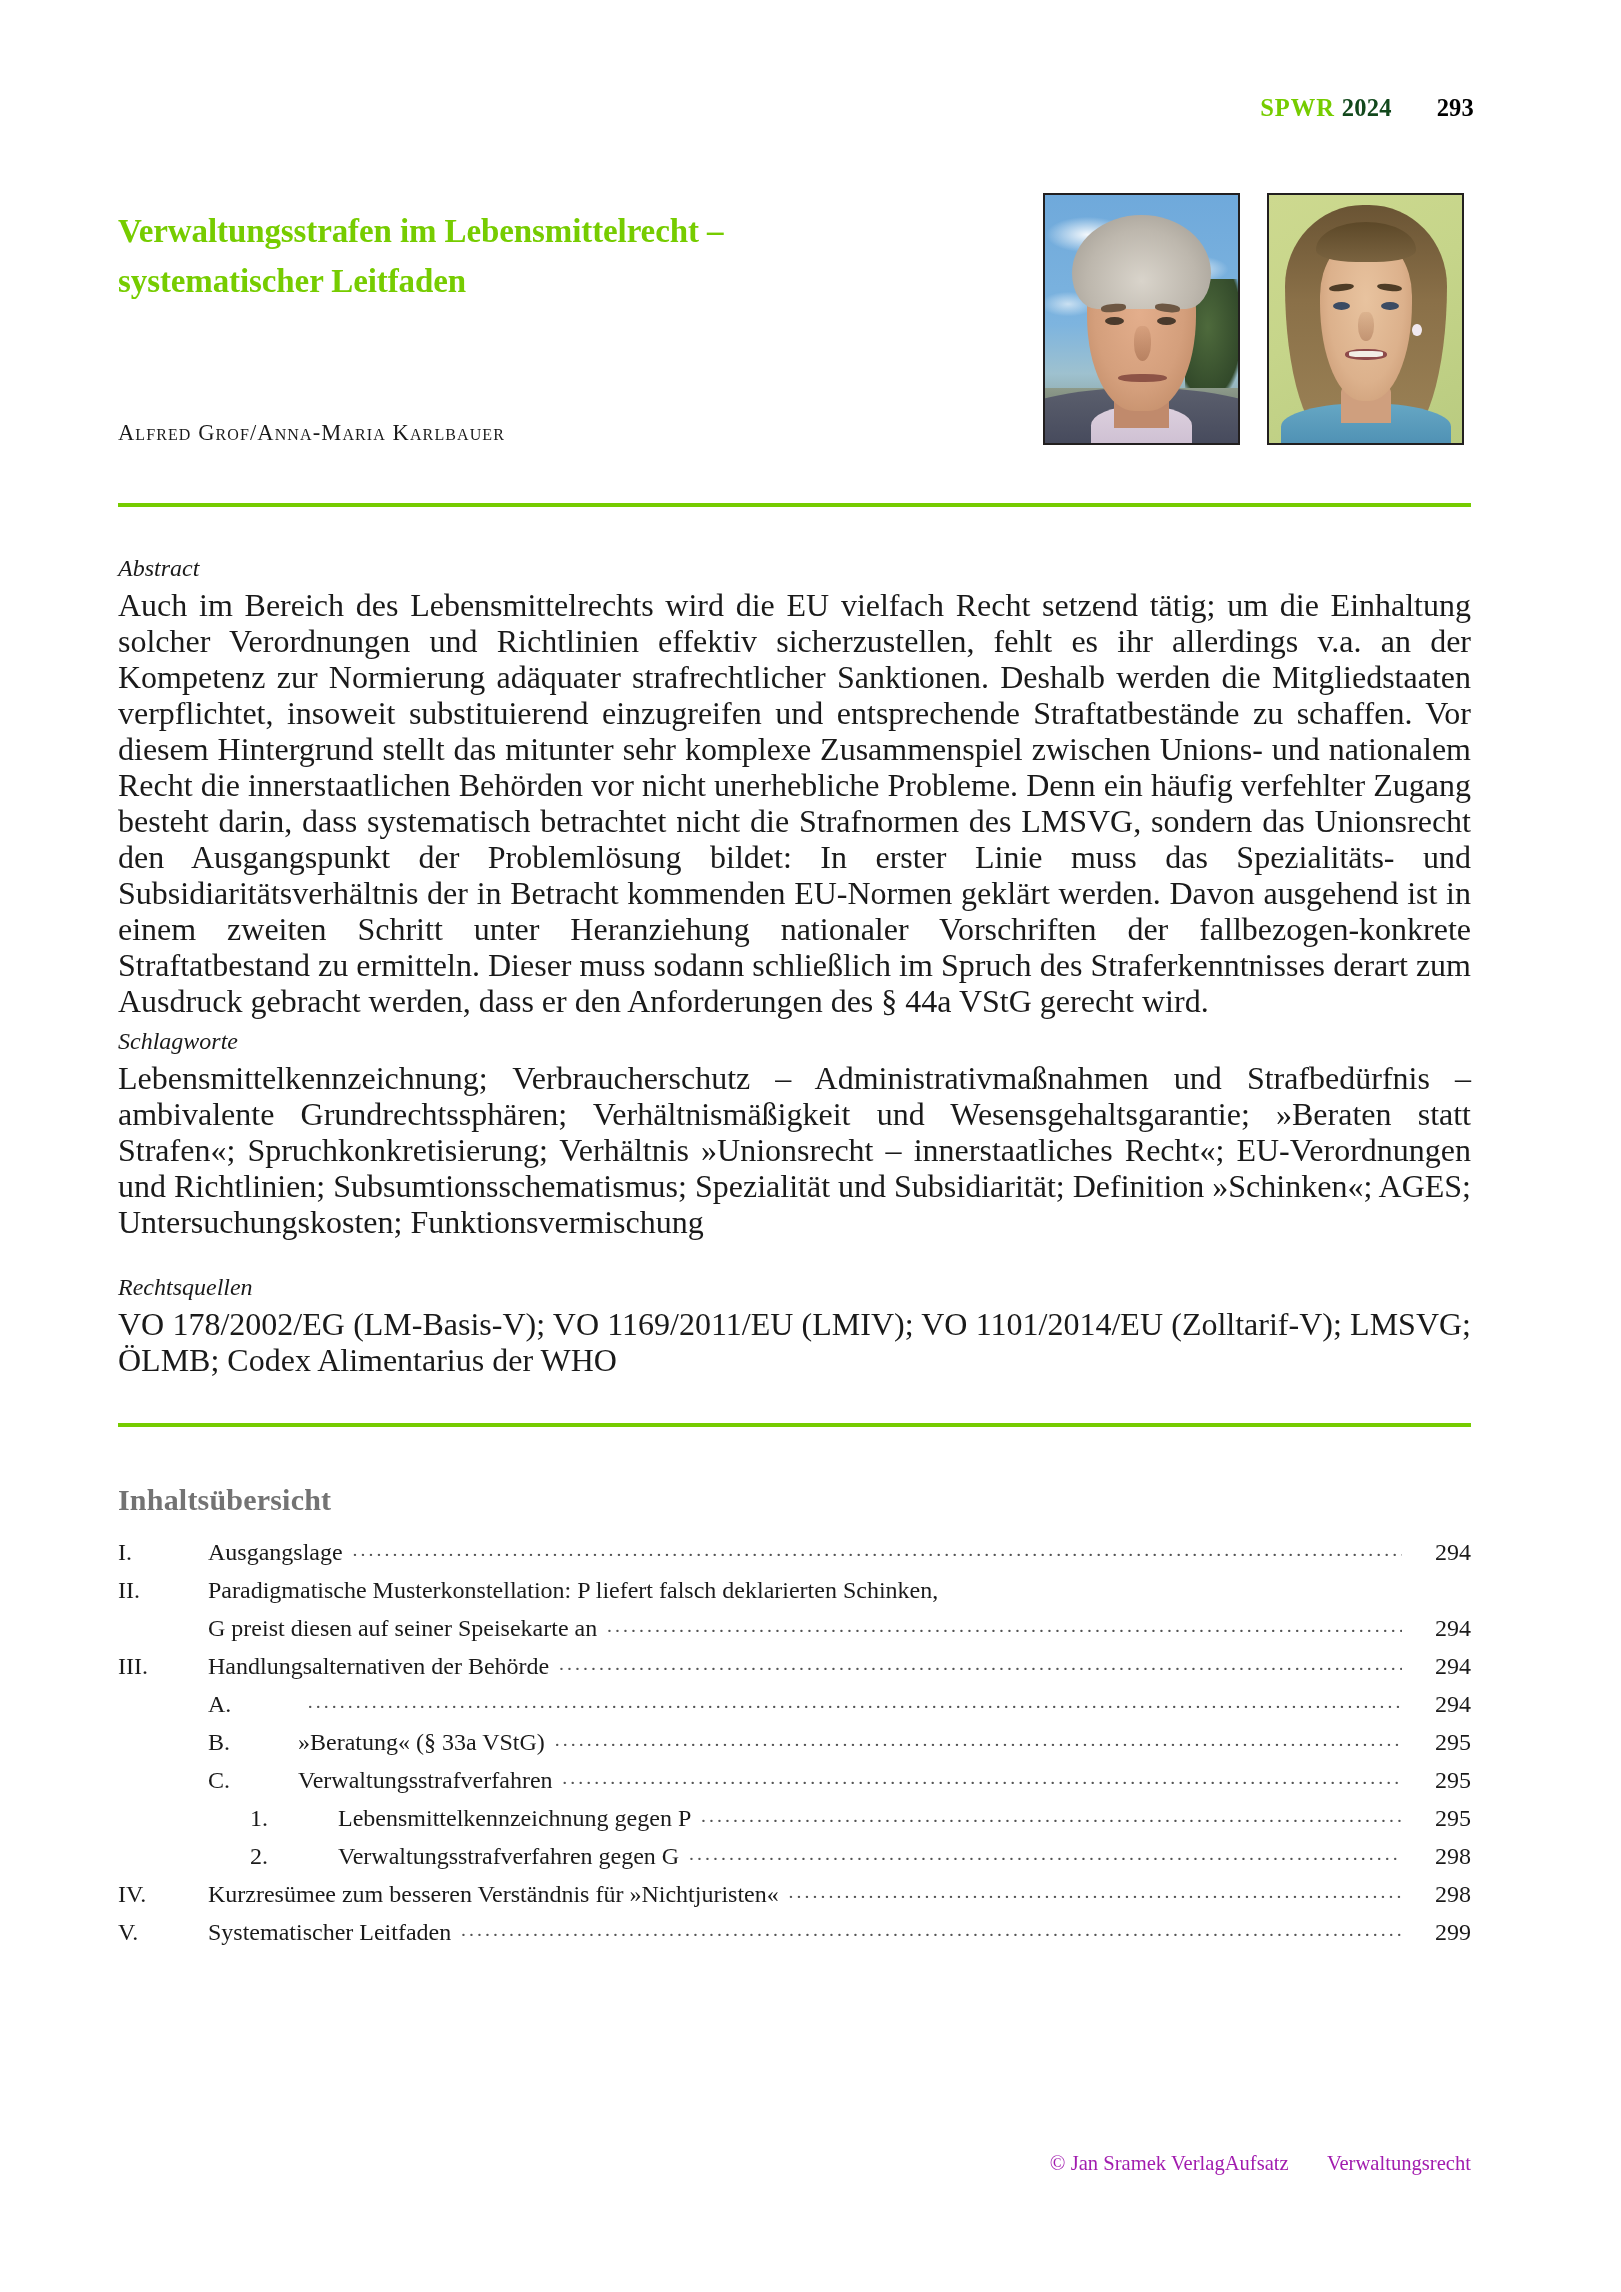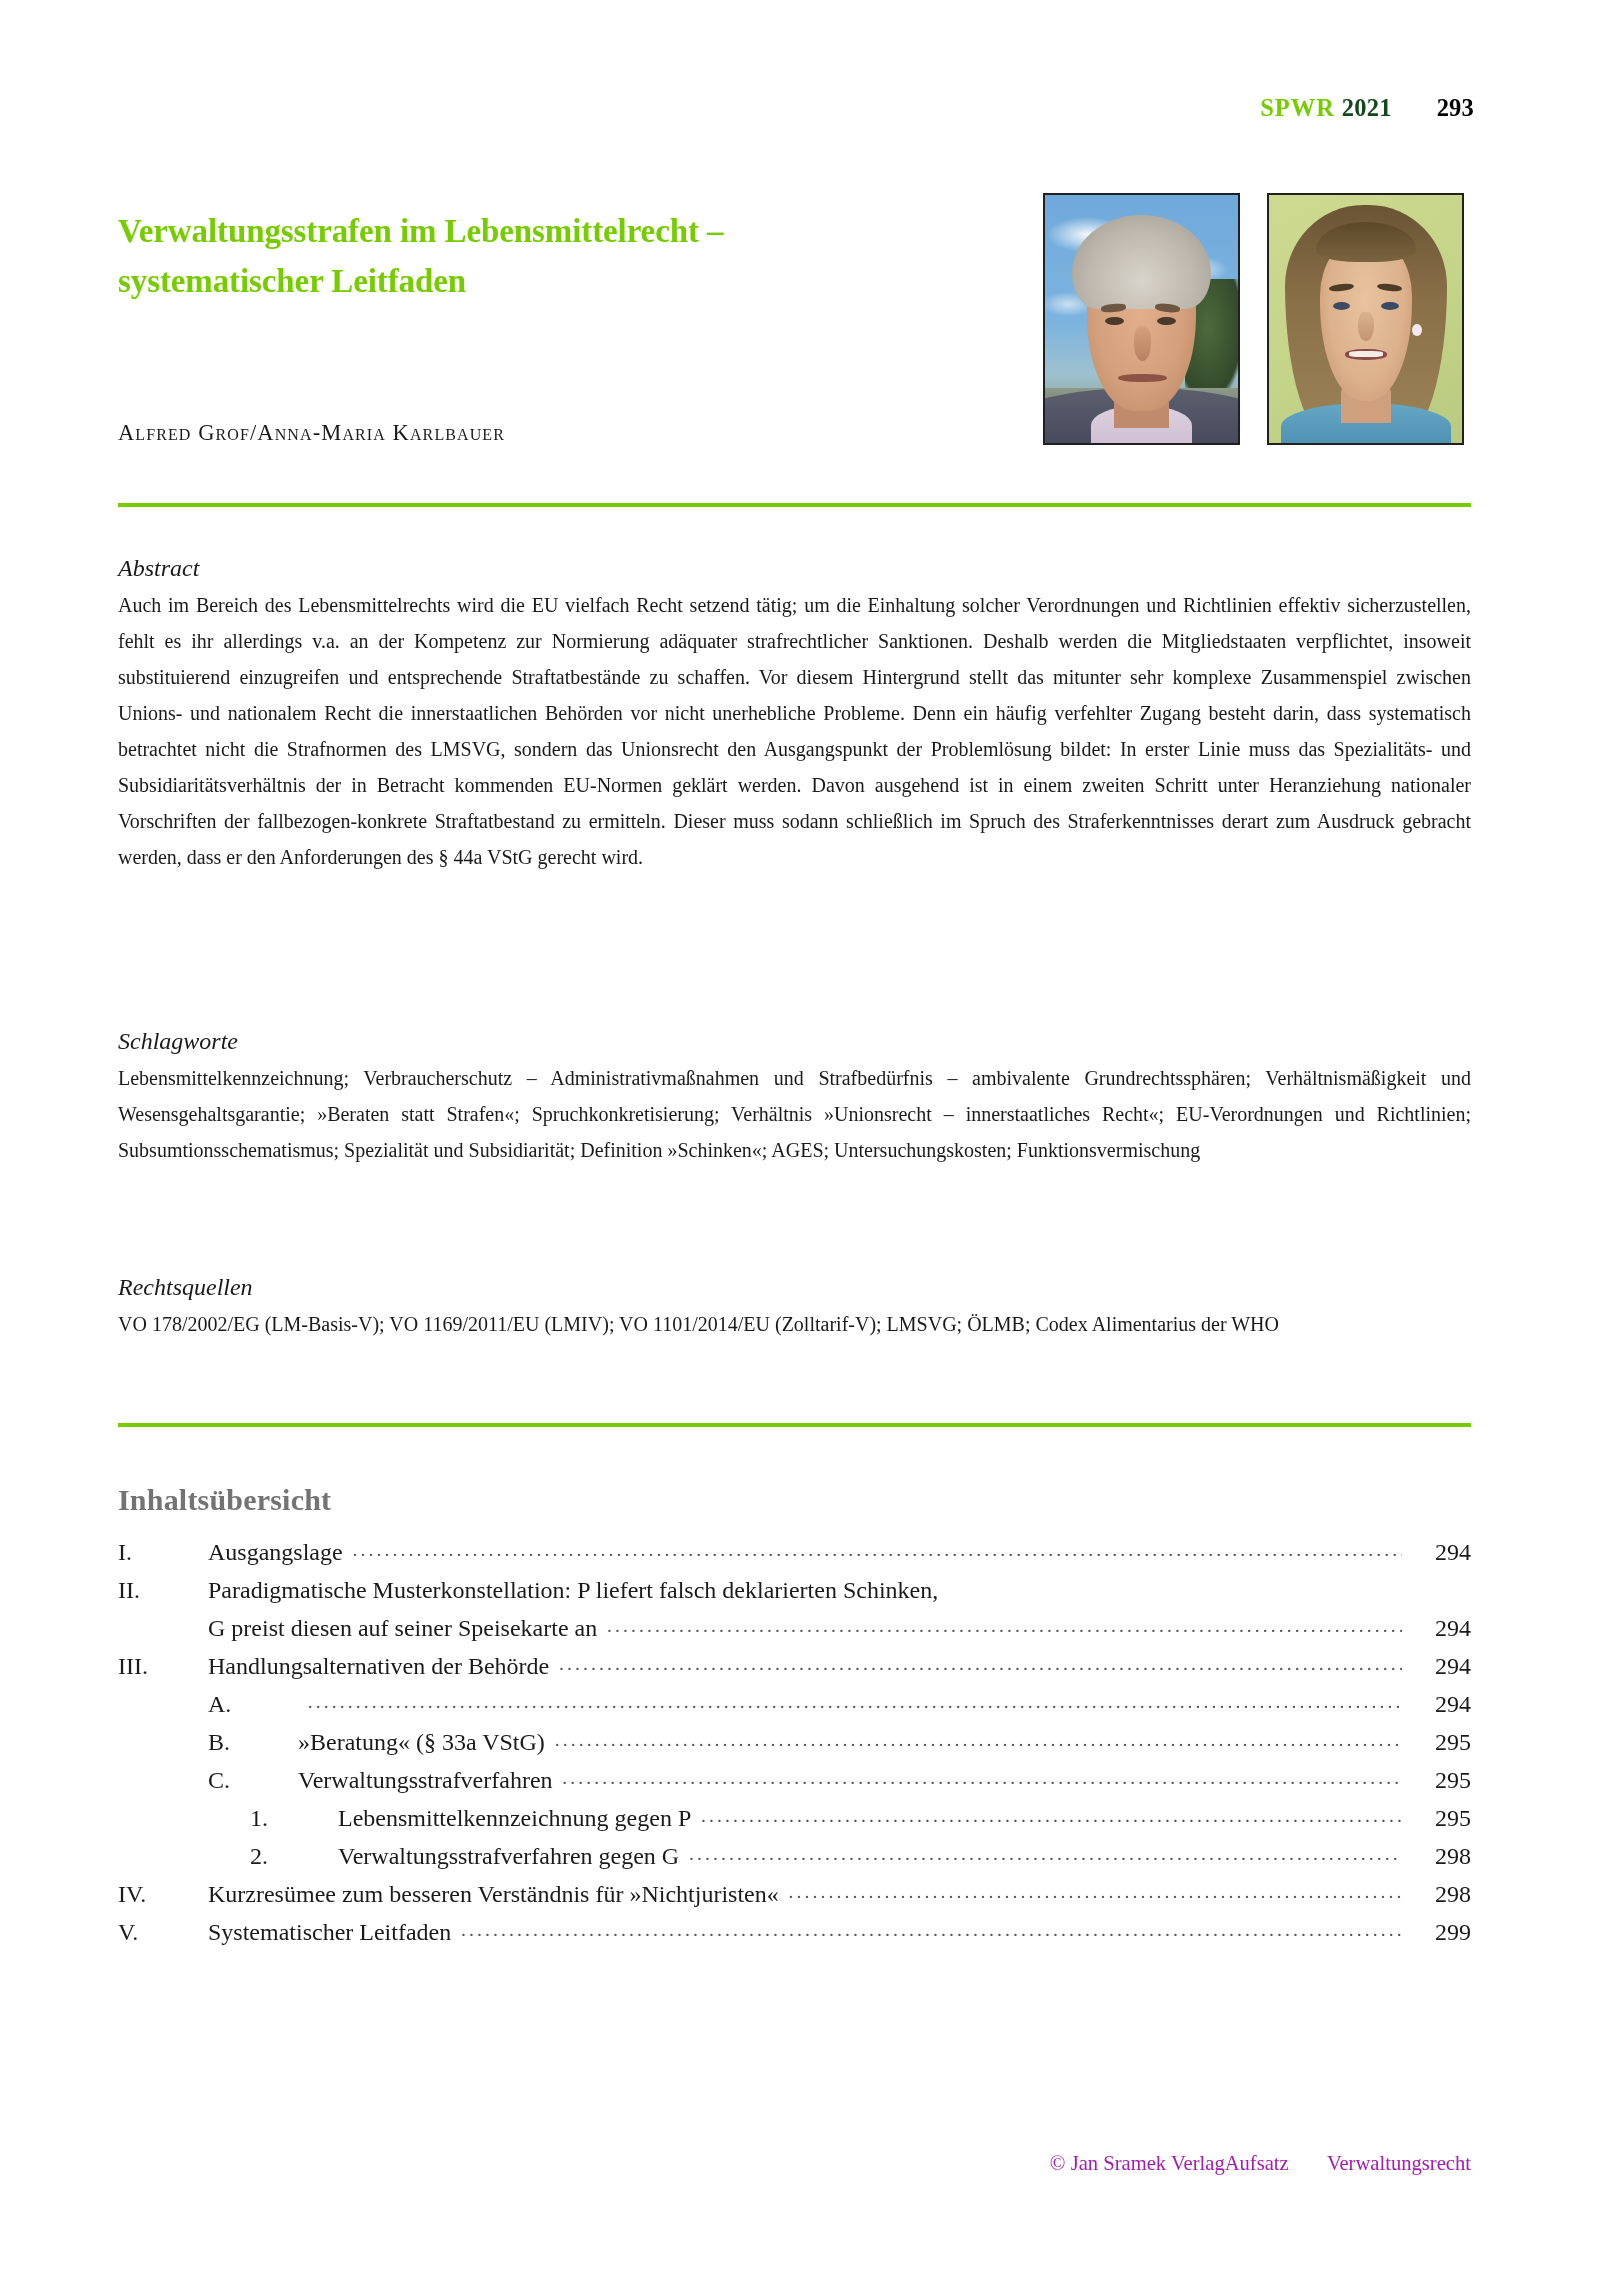--- a/index.html
+++ b/index.html
@@ -227,21 +227,21 @@
     position: absolute;
     left: 118px;
     width: 1353px;
   }
   .sec-label {
     font-style: italic;
     font-size: 24px;
     margin-bottom: 4.9px;
   }
   .sec-body {
-    font-size: 20px;
+    font-size: 32px;
     line-height: 36px;
     text-align: justify;
     text-justify: inter-word;
     hyphens: manual;
   }
   .sec-abstract { top: 555px; }
   .sec-keywords { top: 1028px; }
   .sec-sources  { top: 1274px; }
 
   
@@ -310,21 +310,21 @@
   }
   .footer-right span { margin-left: 33px; }
   .footer-right span:first-child { margin-left: 0; }
 </style>
 </head>
 <body>
 
 <div id="page">
 
   <div class="running-head">
-    <span class="rh-spwr">SPWR</span><span class="rh-year">2021</span><span class="rh-page">293</span>
+    <span class="rh-spwr">SPWR</span><span class="rh-year">2024</span><span class="rh-page">293</span>
   </div>
 
   <h1 class="title">
     <span class="line1">Verwaltungsstrafen im Lebensmittelrecht –</span>
     <span class="line2">systematischer Leitfaden</span>
   </h1>
 
   <div class="portraits">
     <div class="portrait">
       <div class="portrait-inner">

